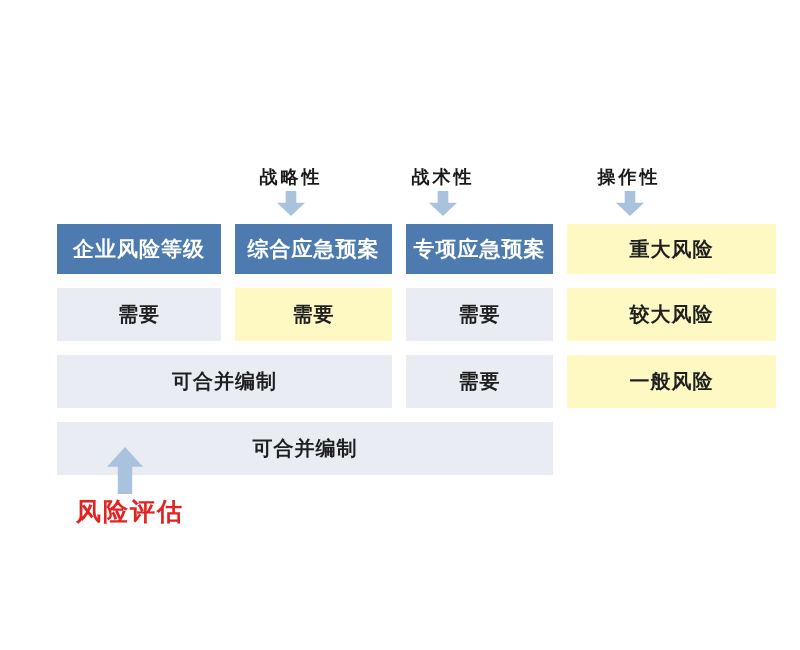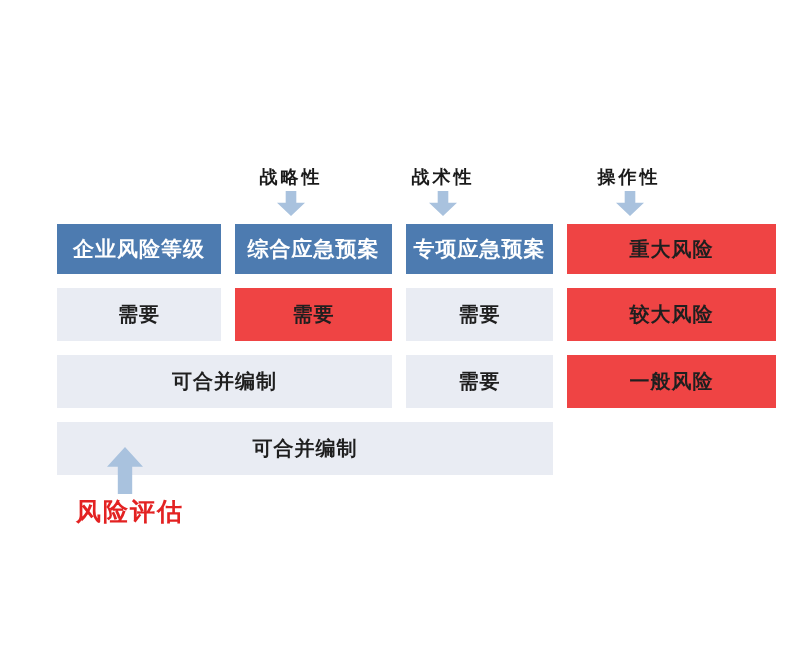--- a/index.html
+++ b/index.html
@@ -80,21 +80,21 @@
     font-size: 21px;
     font-weight: 700;
     letter-spacing: 1px;
   }
   .body-cell {
     font-size: 20px;
     font-weight: 700;
     color: #1f1f1f;
     letter-spacing: 1px;
   }
-  .med { background: #ef4444; }
+  .med { background: #fef9c3; }
   .lt  { background: #e9ecf3; }
   .span2 { grid-column: span 2; }
   .span3 { grid-column: span 3; }
 
   
   .risk-label {
     position: absolute;
     left: 76px;
     top: 495px;
     font-family: "Liberation Serif", serif;

